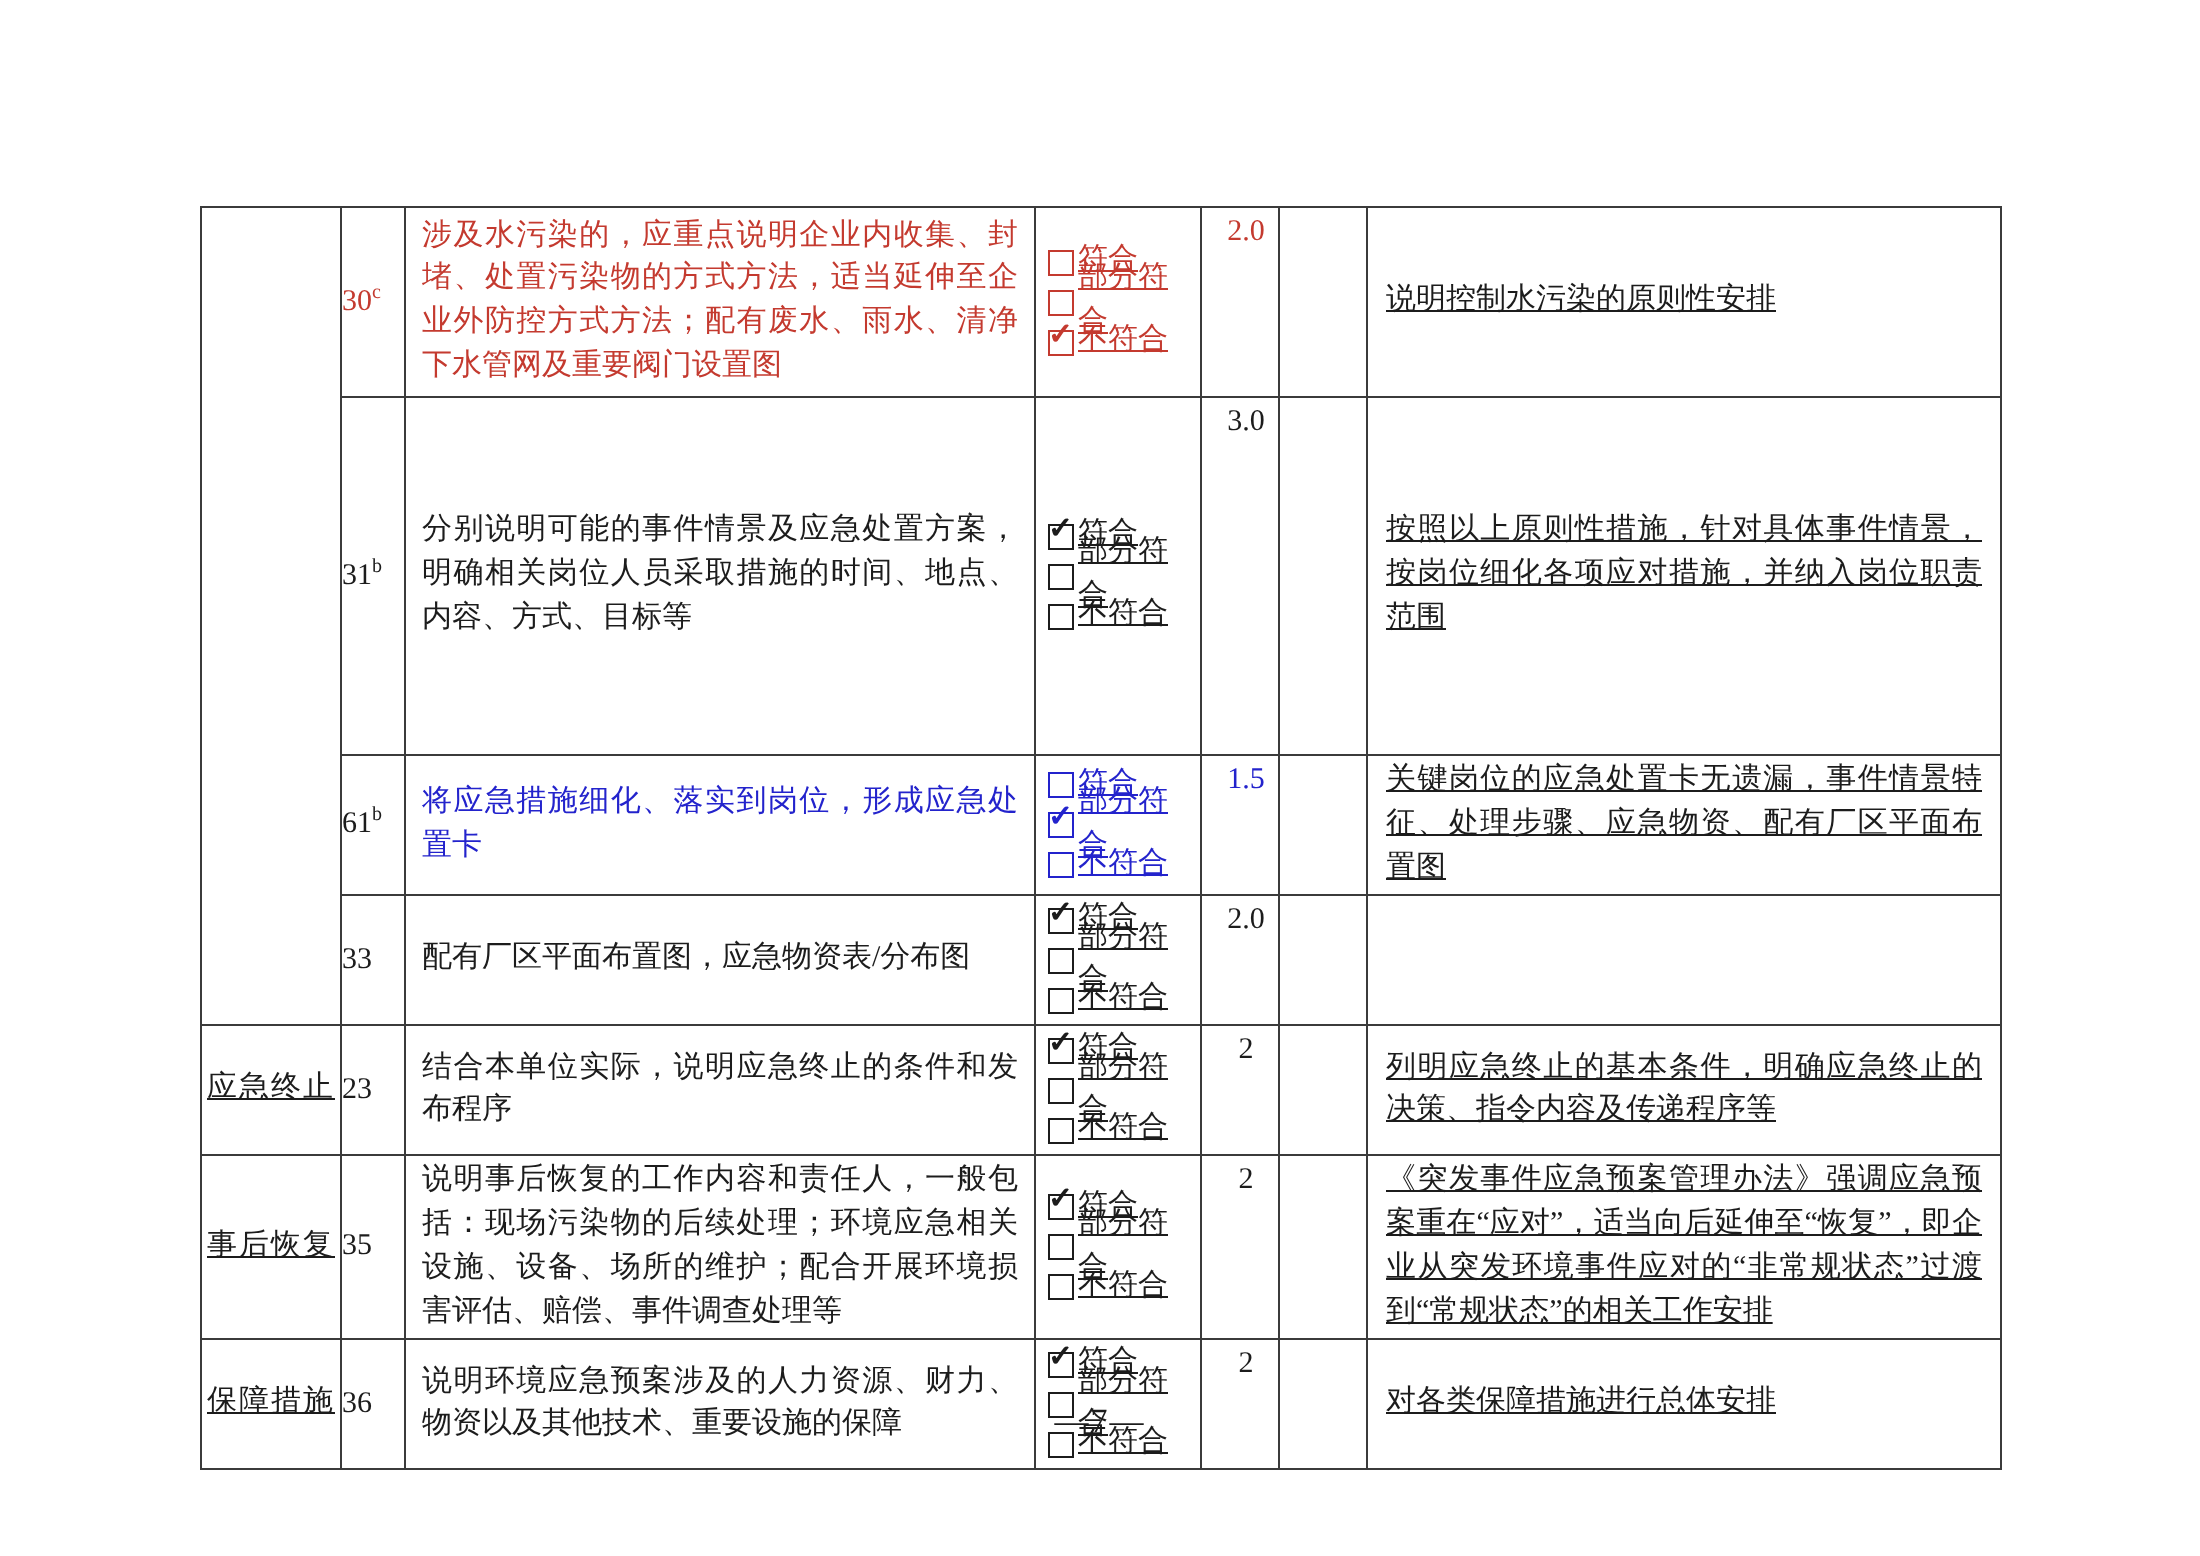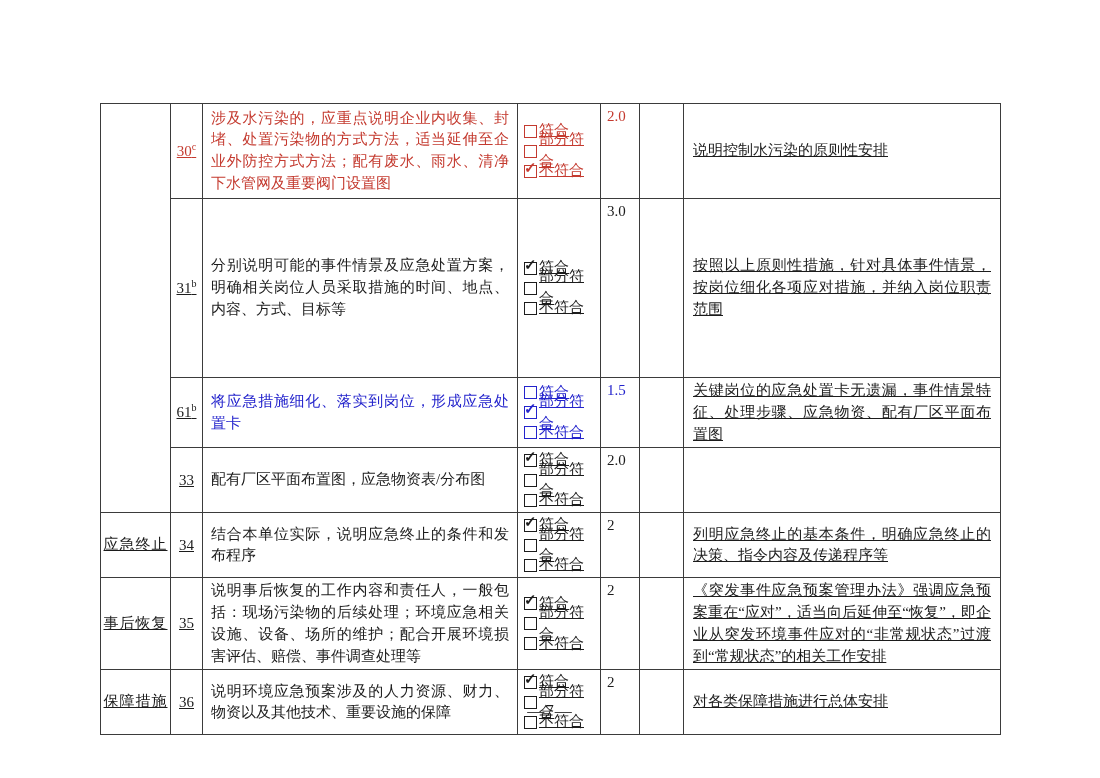--- a/index.html
+++ b/index.html
@@ -12,25 +12,25 @@
     position:absolute;left:100px;top:103px;
     border-collapse:collapse;table-layout:fixed;width:900px;
   }
   .doc-table td{
     border:1.5px solid #3b3b3b;
     font-size:15px;line-height:1.45;
     vertical-align:middle;
     overflow:hidden;
   }
   td.cat{text-align:center;letter-spacing:1px;text-decoration:underline;}
-  td.num{text-align:center;padding:0;text-decoration:underline;}
+  td.num{text-align:left;padding:0;}
   td.num sup{font-size:10px;}
   td.desc{padding:2px 8px;text-align:justify;}
   td.opts{padding:2px 2px 2px 6px;text-decoration:underline;}
-  td.score{vertical-align:top;text-align:left;padding:2px 0 0 6px;}
+  td.score{vertical-align:top;text-align:center;padding:2px 0 0 6px;}
   td.note{padding:2px 9px;text-align:justify;text-decoration:underline;}
   .opt{display:flex;align-items:center;height:20px;}
   .box{
     width:11px;height:11px;border:1.6px solid currentColor;
     margin-right:2px;position:relative;flex:none;background:transparent;
   }
   .box[data-checked="true"]::before{
     content:"\2713";
     position:absolute;left:-1px;top:-5px;
     font-size:15px;font-weight:bold;line-height:1;
@@ -141,21 +141,21 @@
             <span>不符合</span>
           </div>
     </td>
     <td class="score">2.0</td>
     <td></td>
     <td class="note"></td>
   </tr>
 
   <tr style="height:58px">
     <td class="cat">应急终止</td>
-    <td class="num"><span>34</span><sup></sup></td>
+    <td class="num"><span>23</span><sup></sup></td>
     <td class="desc">结合本单位实际，说明应急终止的条件和发布程序</td>
     <td class="opts">
       <div class="opt">
             <span class="box" data-checked="true"></span>
             <span>符合</span>
           </div>
       <div class="opt">
             <span class="box" data-checked="false"></span>
             <span>部分符合</span>
           </div>

